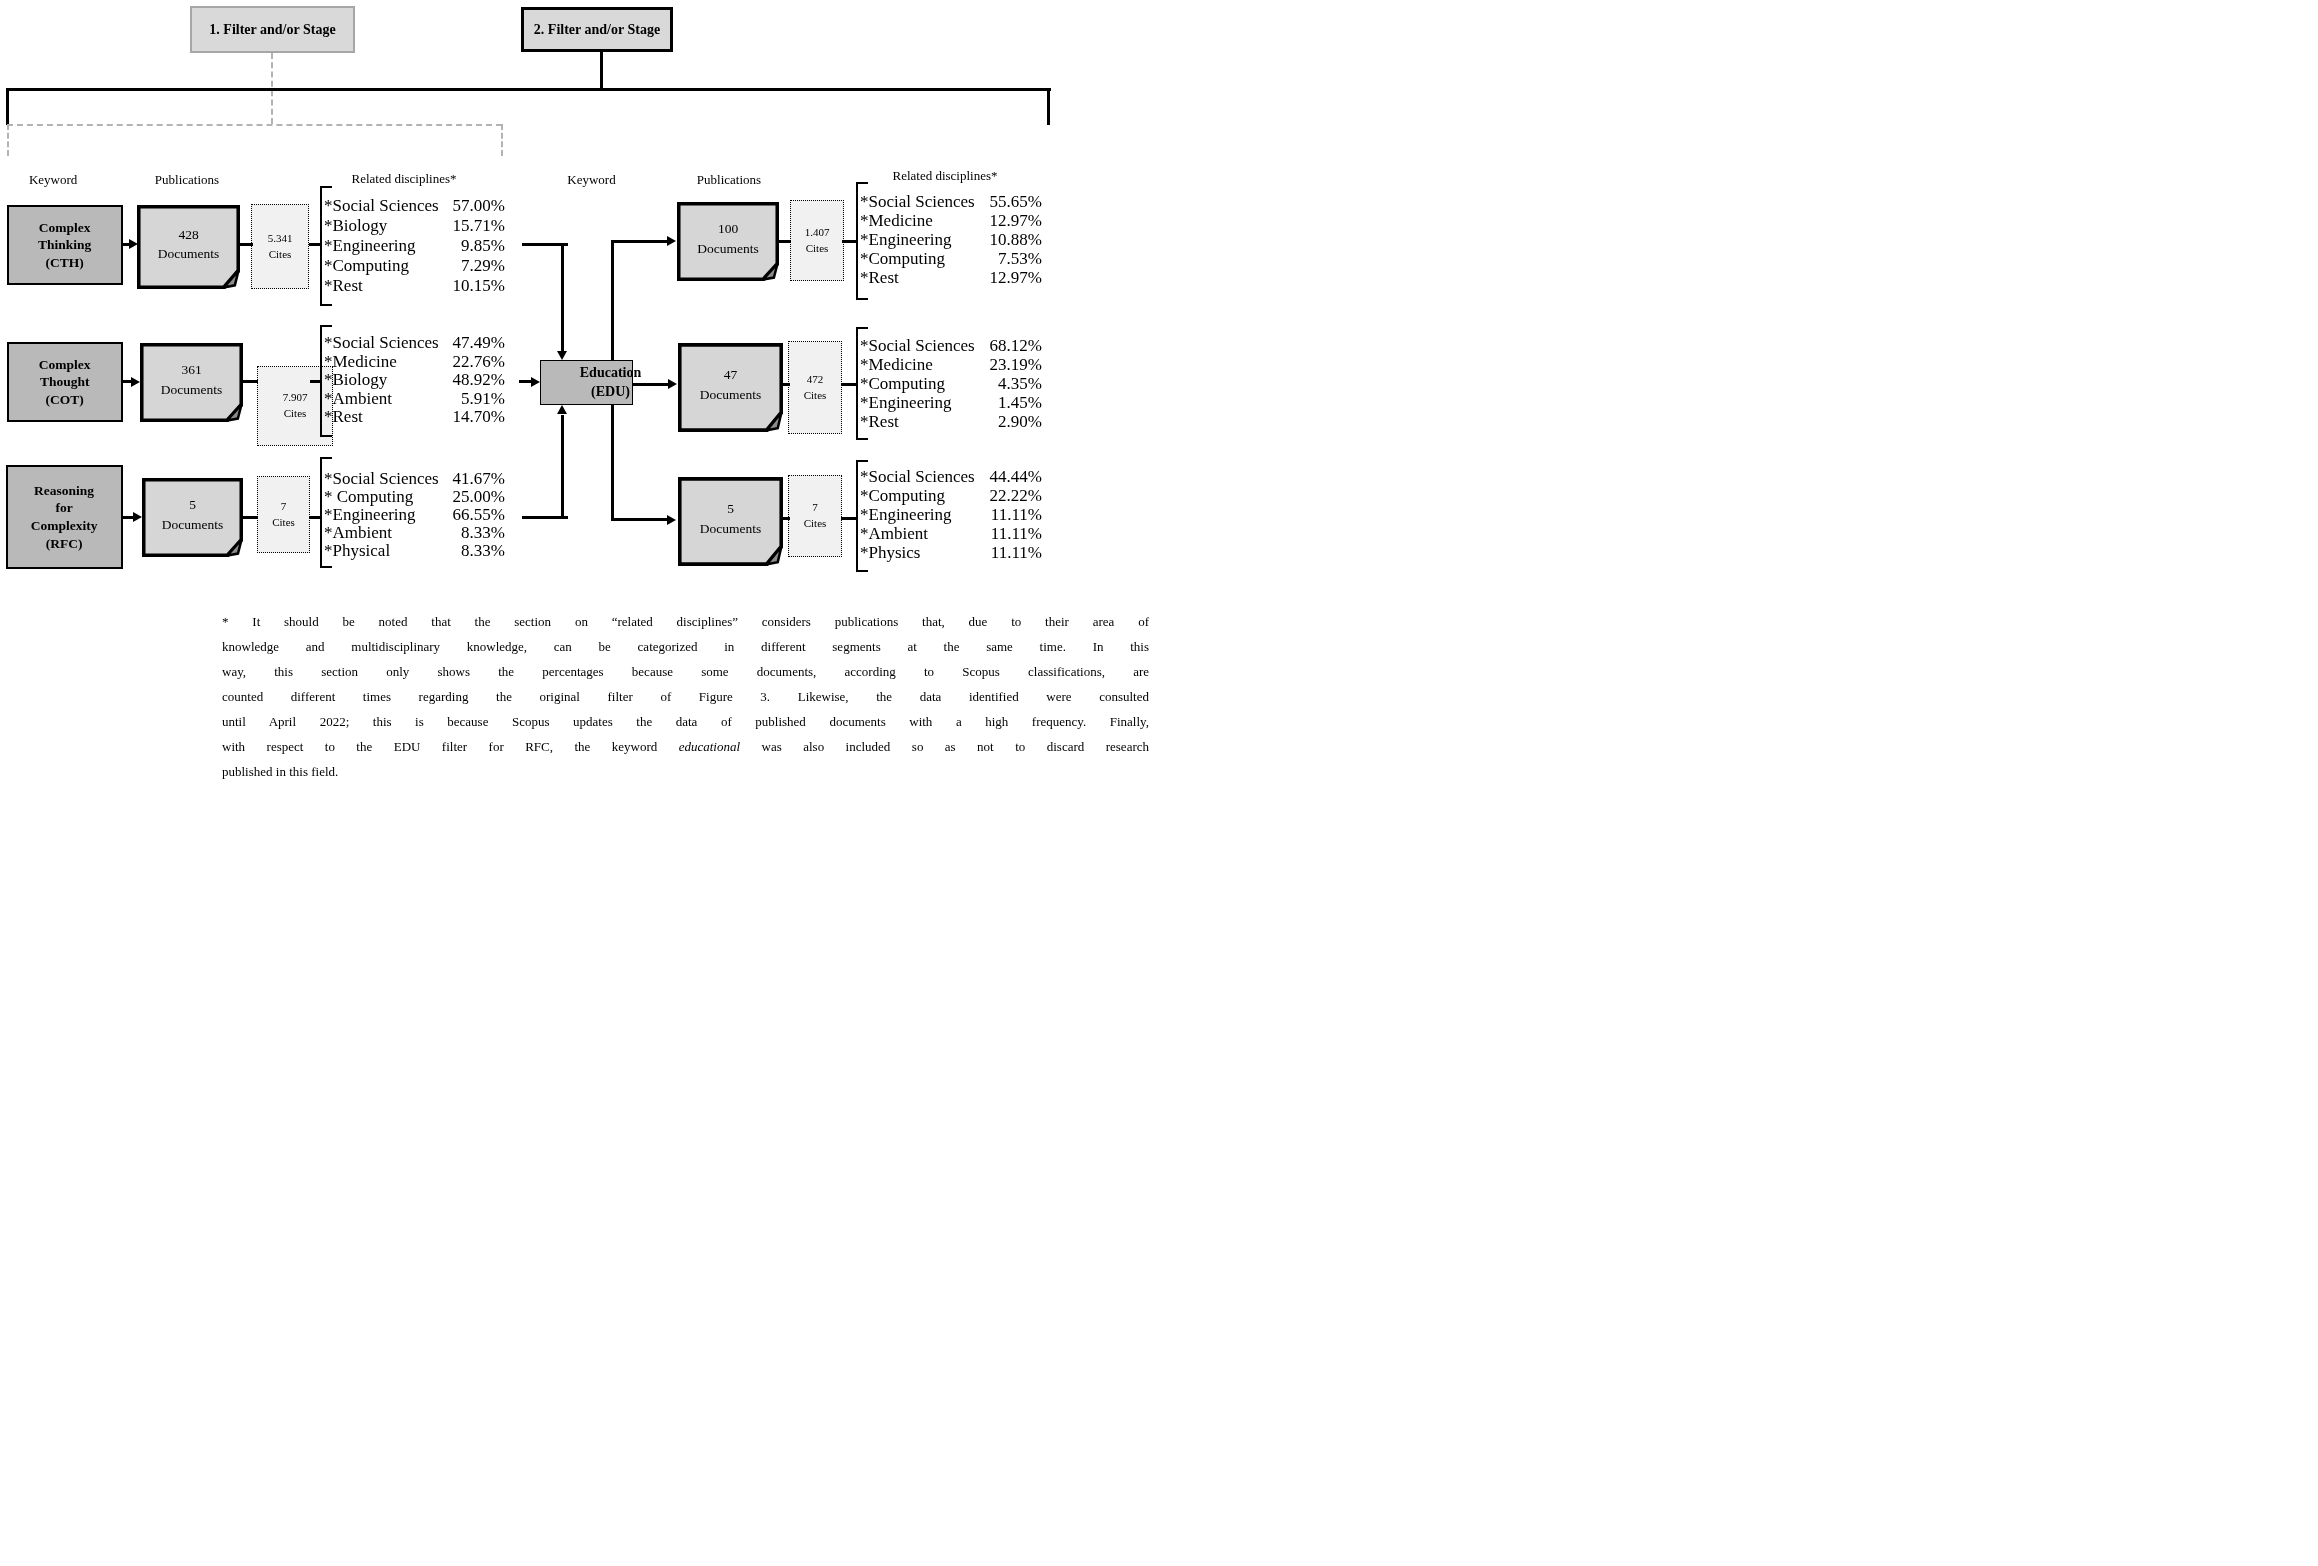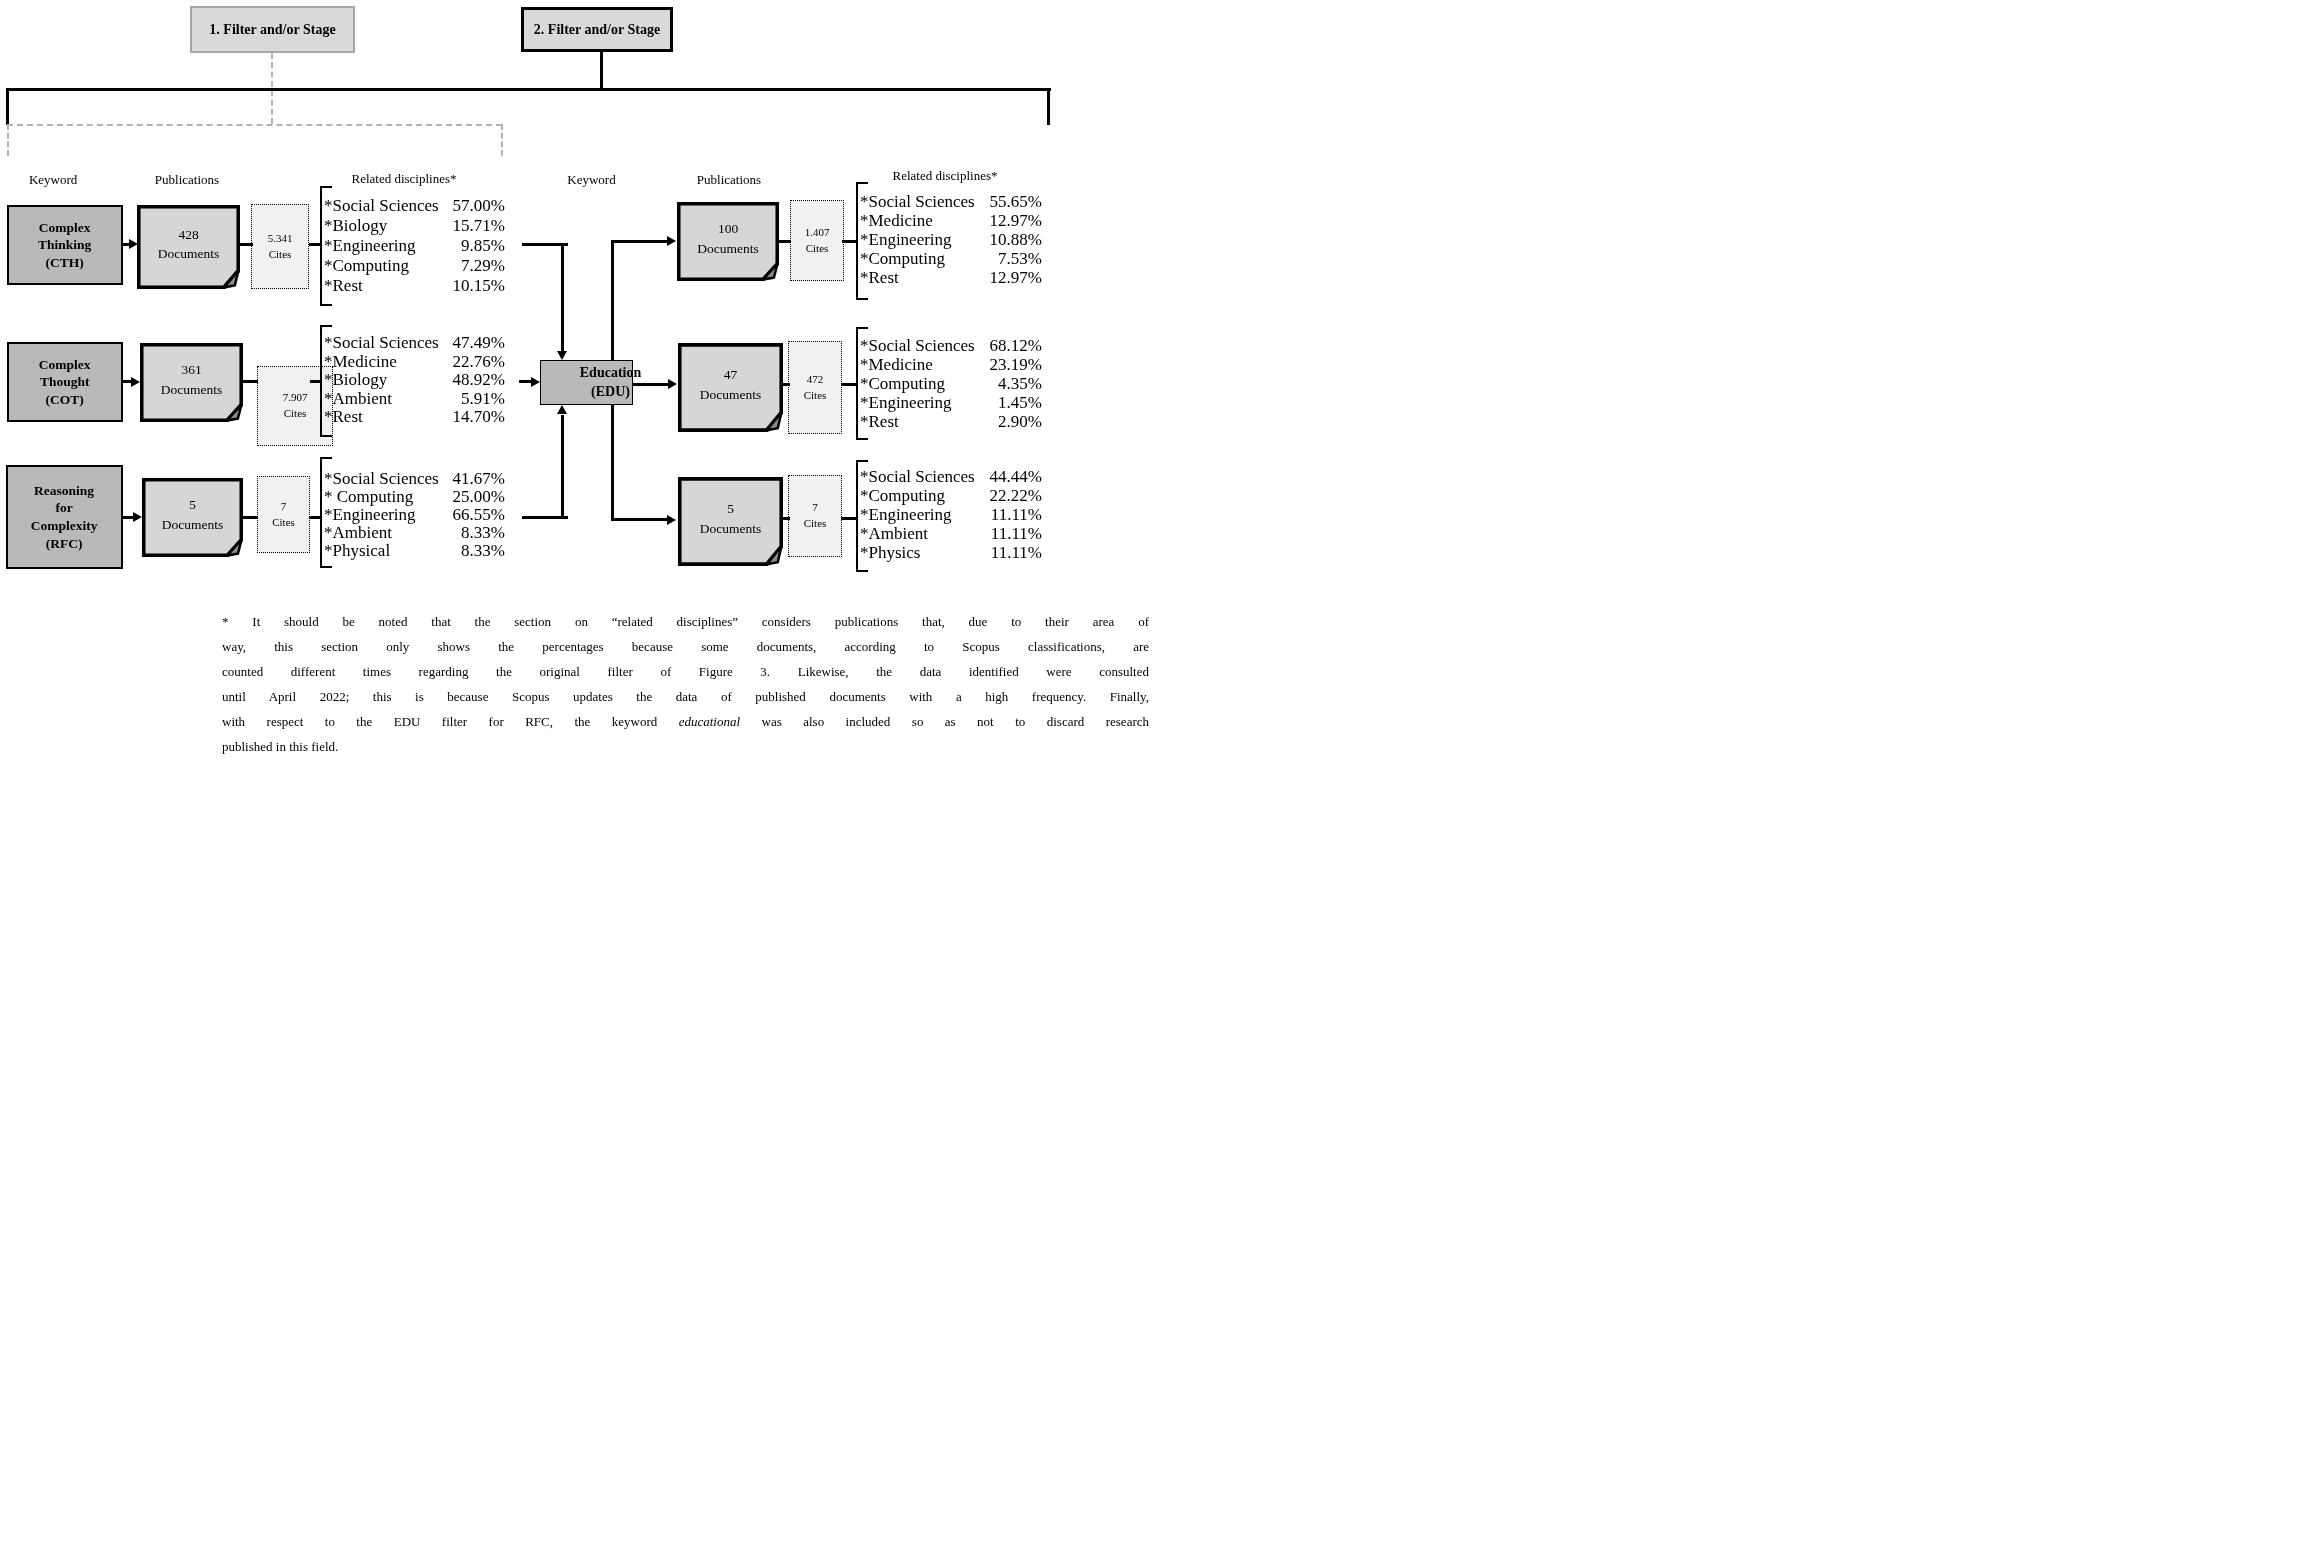--- a/index.html
+++ b/index.html
@@ -338,20 +338,21 @@
         <span class="pct">11.11%</span>
       </div>
     <div class="discrow">
         <span>*Physics</span>
         <span class="pct">11.11%</span>
       </div>
   </div>
 
   <div class="abs" id="footnote">
     <div class="fn-line">* It should be noted that the section on “related disciplines” considers publications that, due to their area of</div>
+    <div class="fn-line">knowledge and multidisciplinary knowledge, can be categorized in different segments at the same time. In this</div>
     <div class="fn-line">way, this section only shows the percentages because some documents, according to Scopus classifications, are</div>
     <div class="fn-line">counted different times regarding the original filter of Figure 3. Likewise, the data identified were consulted</div>
     <div class="fn-line">until April 2022; this is because Scopus updates the data of published documents with a high frequency. Finally,</div>
     <div class="fn-line"><span>with respect to the EDU filter for RFC, the keyword </span><span class="fn-italic">educational</span><span> was also included so as not to discard research</span></div>
     <div class="fn-line last">published in this field.</div>
   </div>
 
 </div>
 
 

